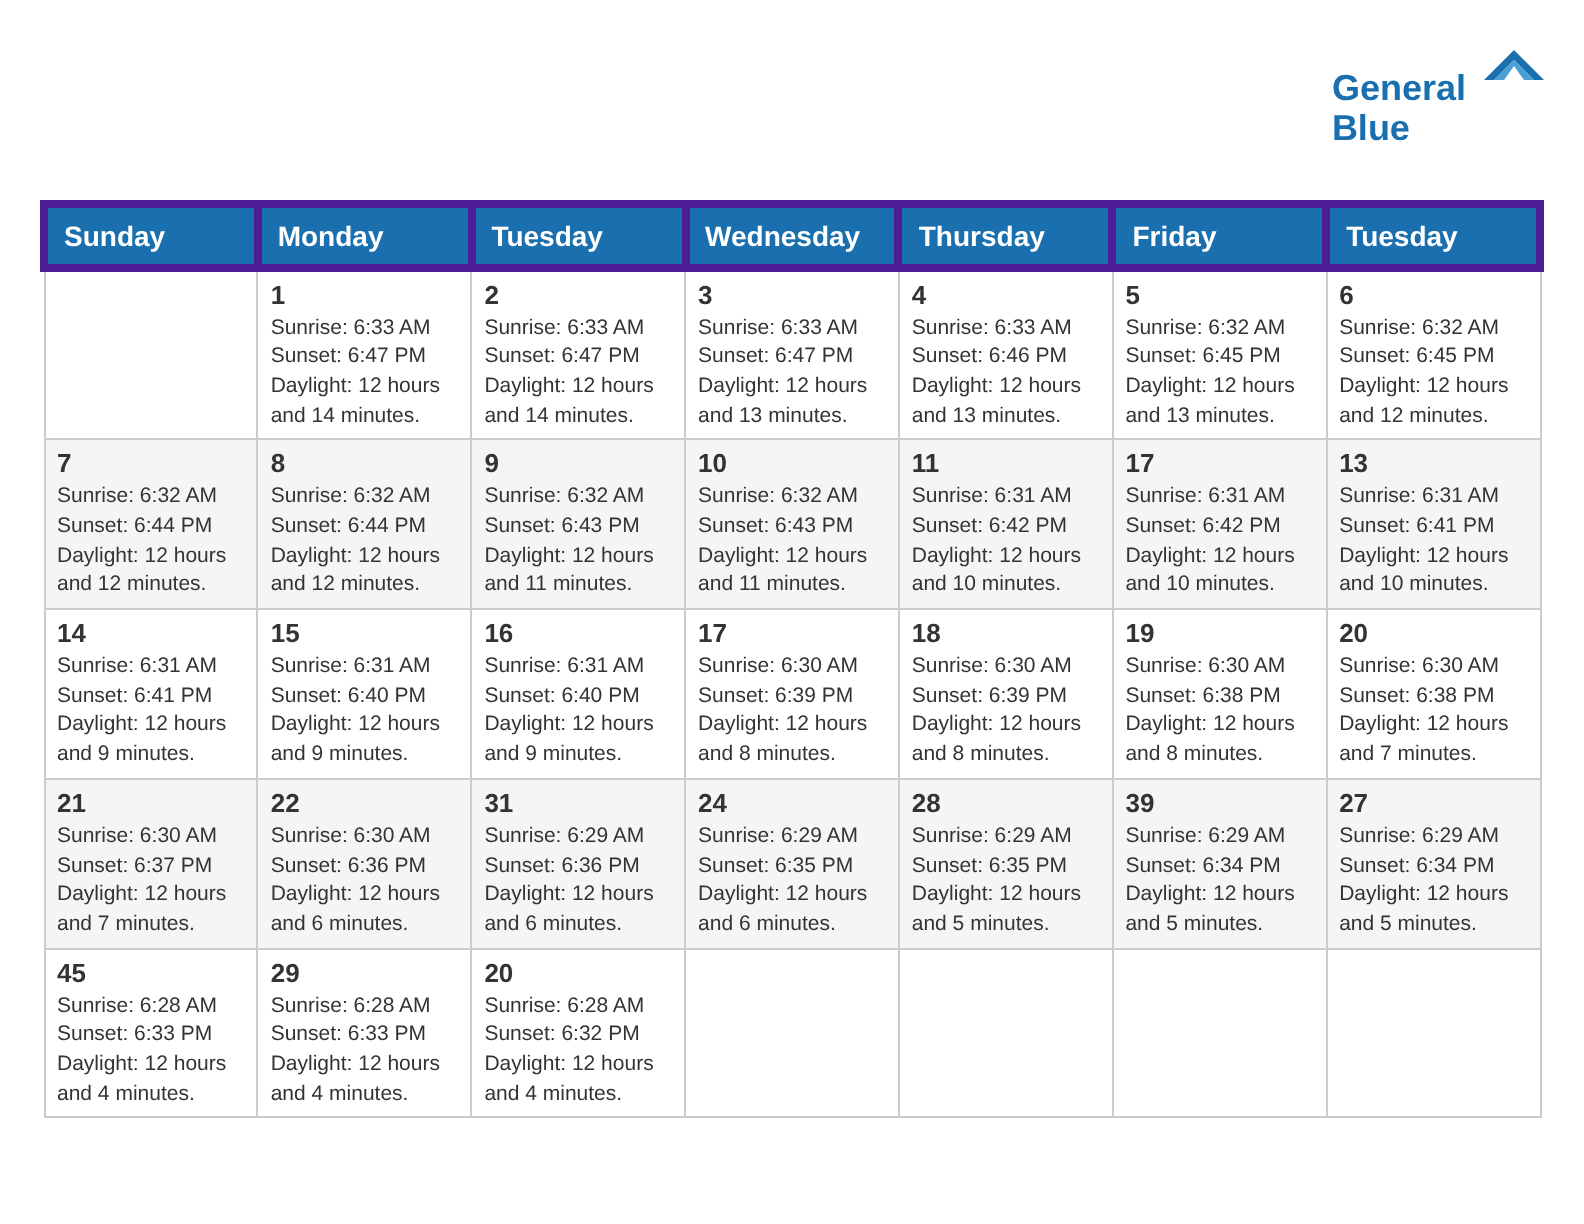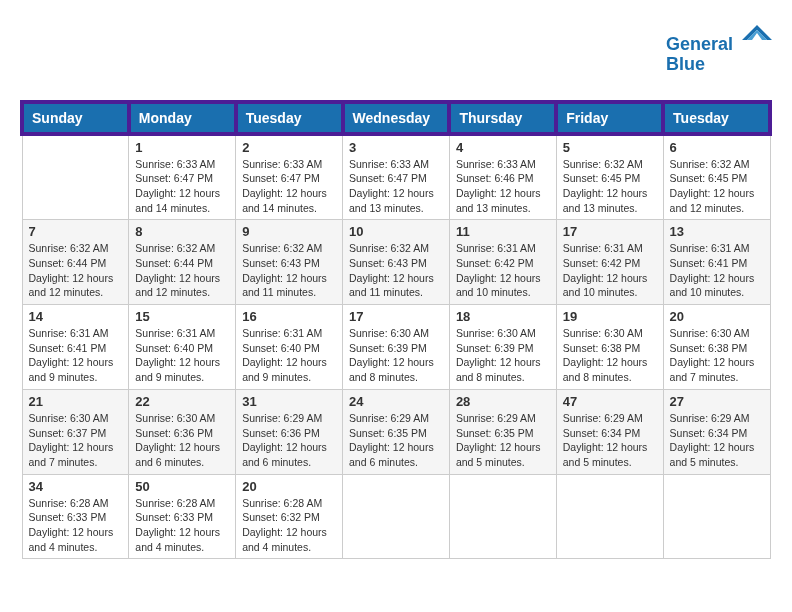--- a/index.html
+++ b/index.html
@@ -298,44 +298,44 @@
 and 6 minutes.</div>
         </td>
         <td>
           <div class="day-number">28</div>
           <div class="day-info">Sunrise: 6:29 AM
 Sunset: 6:35 PM
 Daylight: 12 hours
 and 5 minutes.</div>
         </td>
         <td>
-          <div class="day-number">47</div>
+          <div class="day-number">39</div>
           <div class="day-info">Sunrise: 6:29 AM
 Sunset: 6:34 PM
 Daylight: 12 hours
 and 5 minutes.</div>
         </td>
         <td>
           <div class="day-number">27</div>
           <div class="day-info">Sunrise: 6:29 AM
 Sunset: 6:34 PM
 Daylight: 12 hours
 and 5 minutes.</div>
         </td>
       </tr>
       <tr>
         <td>
-          <div class="day-number">34</div>
+          <div class="day-number">45</div>
           <div class="day-info">Sunrise: 6:28 AM
 Sunset: 6:33 PM
 Daylight: 12 hours
 and 4 minutes.</div>
         </td>
         <td>
-          <div class="day-number">50</div>
+          <div class="day-number">29</div>
           <div class="day-info">Sunrise: 6:28 AM
 Sunset: 6:33 PM
 Daylight: 12 hours
 and 4 minutes.</div>
         </td>
         <td>
           <div class="day-number">20</div>
           <div class="day-info">Sunrise: 6:28 AM
 Sunset: 6:32 PM
 Daylight: 12 hours

